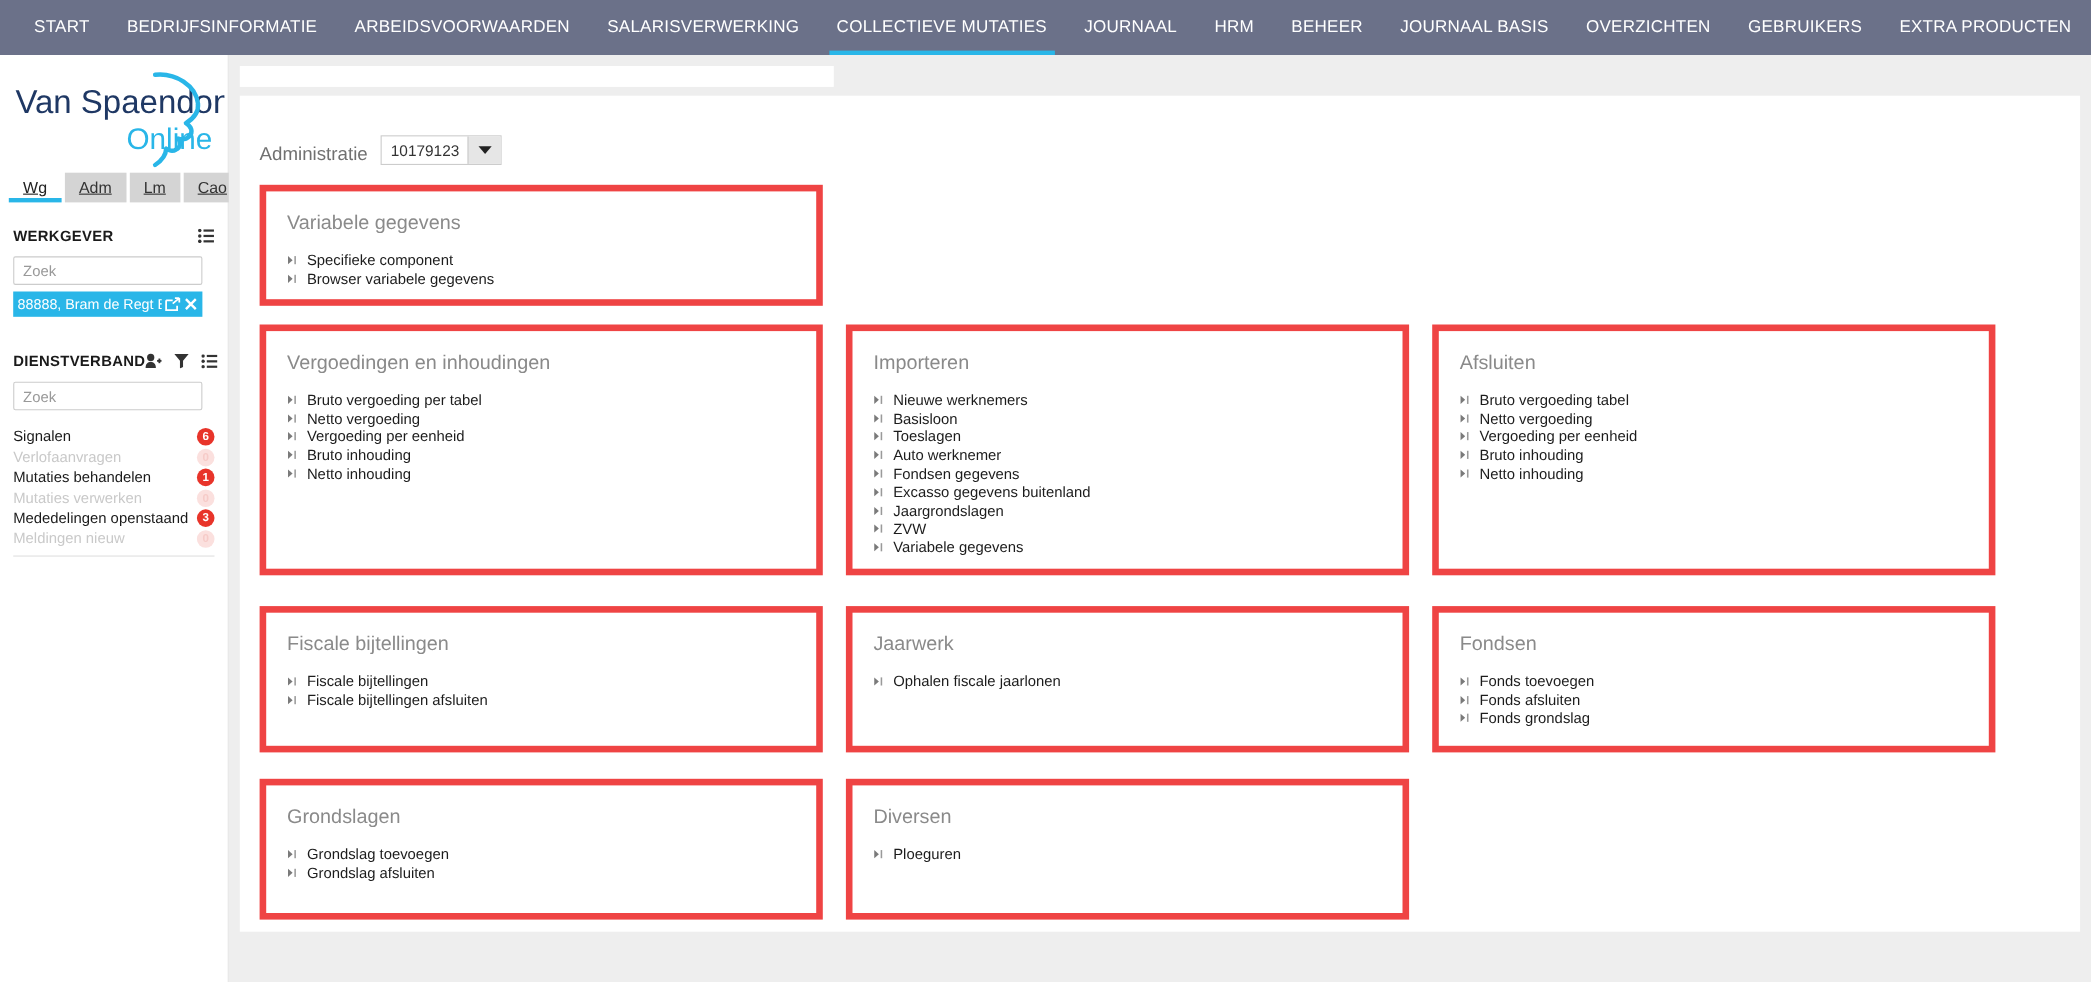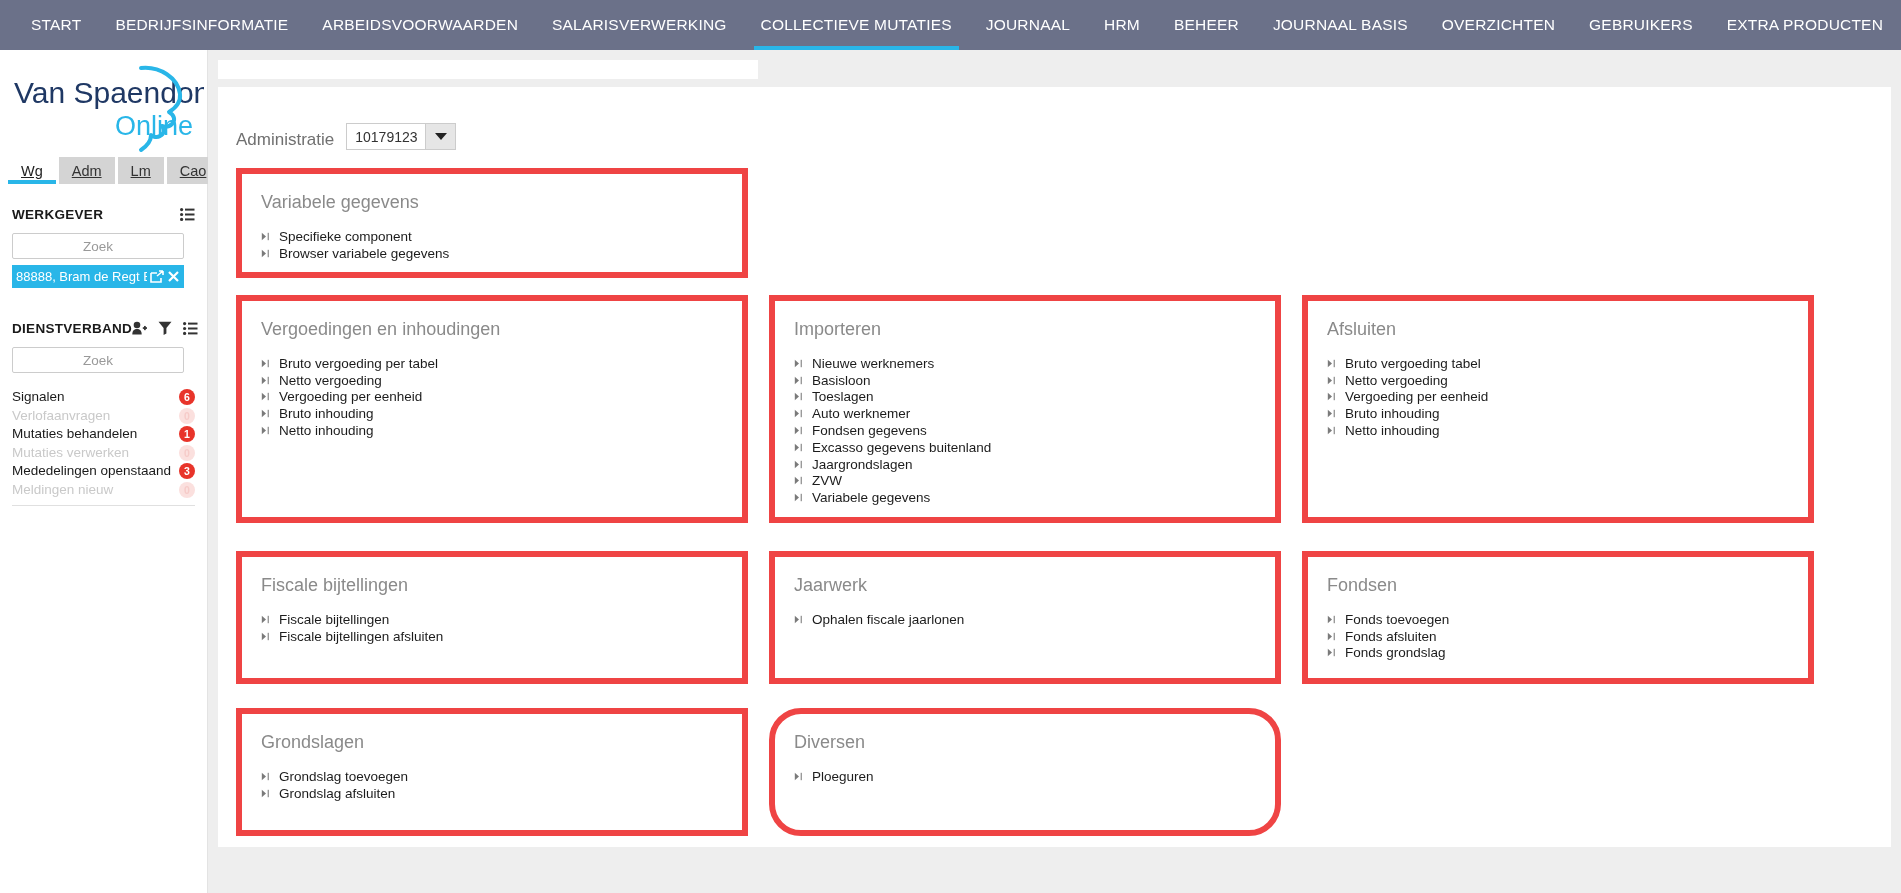--- a/index.html
+++ b/index.html
@@ -97,21 +97,20 @@
     width: 172px;
     height: 26px;
     border: 1px solid #cccccc;
     border-radius: 2px;
     padding: 0 8px;
     font-size: 13.5px;
     color: #555555;
     font-family: "Liberation Sans", sans-serif;
     outline: none;
     background: #ffffff;
-    text-align: center;
   }
   .side-search::placeholder { color: #999999; }
 
   .selected-row {
     margin: 6px 12px 0 12px;
     width: 172px;
     height: 23px;
     background: #29b6e8;
     color: #ffffff;
     font-size: 13px;
@@ -671,21 +670,21 @@
               <span class="link-bullet">
                 <svg width="10" height="9" viewBox="0 0 10 9">
                   <path d="M0.8 0.8 L5 4.5 L0.8 8.2 Z" fill="#7a7a7a"></path>
                   <rect x="6.6" y="0.8" width="1.4" height="7.4" fill="#9a9a9a"></rect>
                 </svg>
               </span>
               <span class="link-text">Grondslag afsluiten</span>
             </div>
           </div>
         </div>
-        <div class="card" style="left: 533px; top: 540px; width: 512px; height: 128px; border-radius: 32px;">
+        <div class="card" style="left: 533px; top: 540px; width: 512px; height: 128px;">
           <h3 class="card-title">Diversen</h3>
           <div class="card-links">
             <div class="card-link">
               <span class="link-bullet">
                 <svg width="10" height="9" viewBox="0 0 10 9">
                   <path d="M0.8 0.8 L5 4.5 L0.8 8.2 Z" fill="#7a7a7a"></path>
                   <rect x="6.6" y="0.8" width="1.4" height="7.4" fill="#9a9a9a"></rect>
                 </svg>
               </span>
               <span class="link-text">Ploeguren</span>

